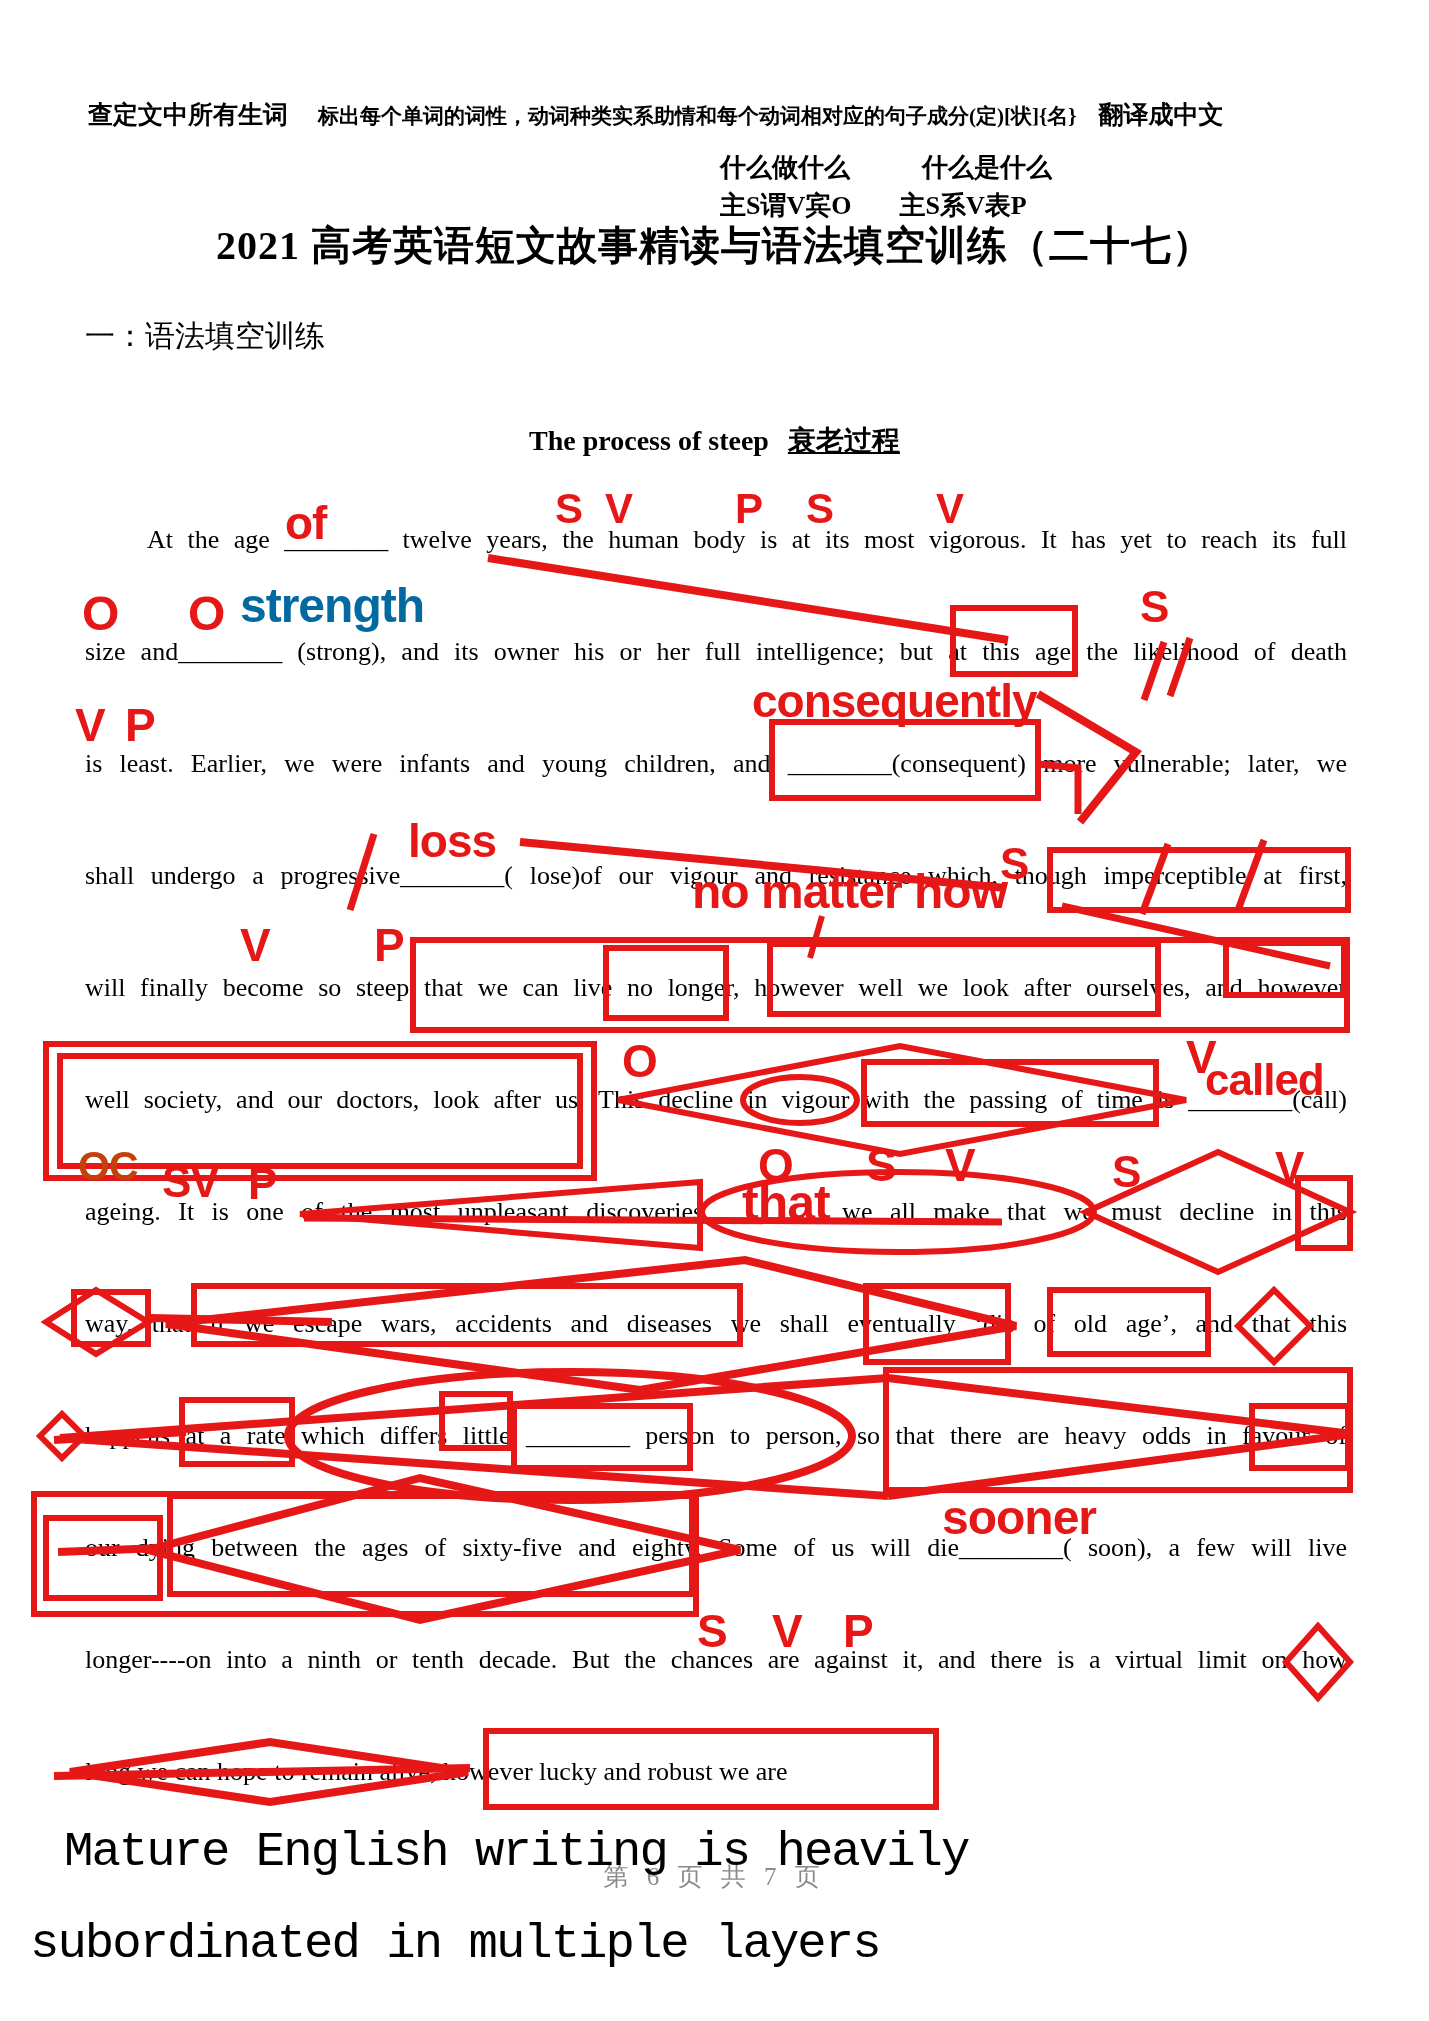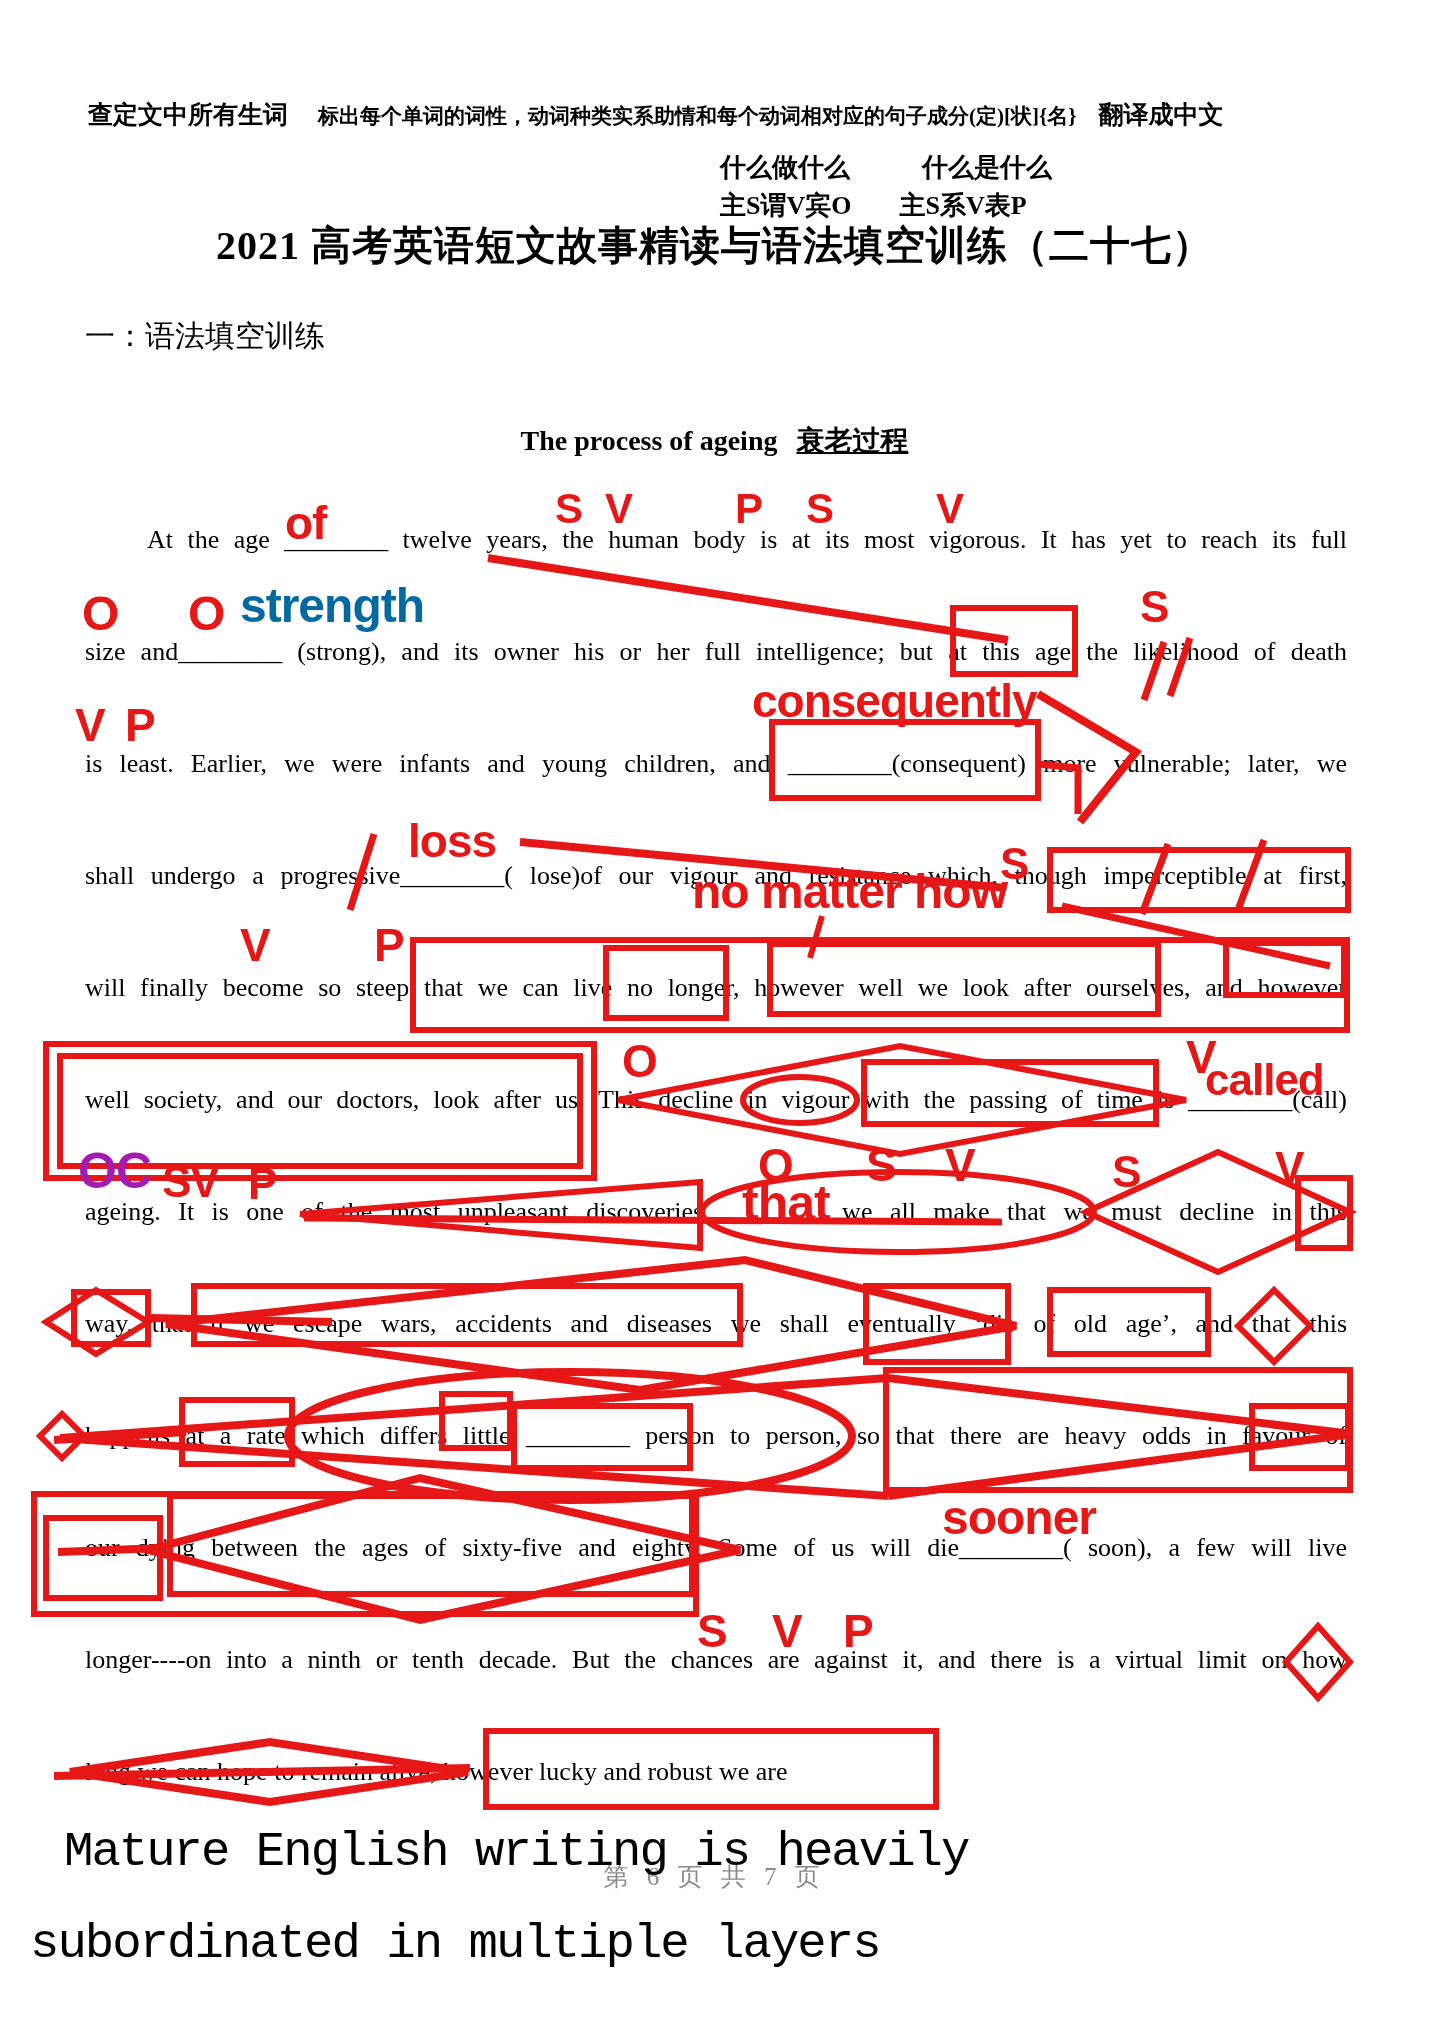--- a/index.html
+++ b/index.html
@@ -45,21 +45,21 @@
   <div class="abs hdr2">
     <span>什么做什么</span><span class="gap"></span><span>什么是什么</span>
   </div>
   <div class="abs hdr3">
     <span>主S谓V宾O</span><span class="gap"></span><span>主S系V表P</span>
   </div>
 
   <div class="abs title">2021 高考英语短文故事精读与语法填空训练（二十七）</div>
   <div class="abs section">一：语法填空训练</div>
   <div class="abs subtitle">
-    <span>The process of ageing</span>
+    <span>The process of steep</span>
     <span style="margin-left:12px;text-decoration:underline;">衰老过程</span>
   </div>
 
   <div class="abs bline first" style="top:523px;">At the age ________ twelve years, the human body is at its most vigorous. It has yet to reach its full</div>
   <div class="abs bline" style="top:635px;">size and________ (strong), and its owner his or her full intelligence; but at this age the likelihood of death</div>
   <div class="abs bline" style="top:747px;">is least. Earlier, we were infants and young children, and ________(consequent) more vulnerable; later, we</div>
   <div class="abs bline" style="top:859px;">shall undergo a progressive________( lose)of our vigour and resistance which, though imperceptible at first,</div>
   <div class="abs bline" style="top:971px;">will finally become so steep that we can live no longer, however well we look after ourselves, and however</div>
   <div class="abs bline" style="top:1083px;">well society, and our doctors, look after us. This decline in vigour with the passing of time is ________(call)</div>
   <div class="abs bline" style="top:1195px;">ageing. It is one of the most unpleasant discoveries ________ we all make that we must decline in this</div>
@@ -173,21 +173,21 @@
       <span class="hand" style="left: 125px; top: 702px; font-size: 46px; color: rgb(230, 23, 23);">P</span>
       <span class="hand" style="left: 752px; top: 678px; font-size: 46px; color: rgb(230, 23, 23);">consequently</span>
       <span class="hand" style="left: 408px; top: 818px; font-size: 46px; color: rgb(230, 23, 23);">loss</span>
       <span class="hand" style="left: 1000px; top: 842px; font-size: 44px; color: rgb(230, 23, 23);">S</span>
       <span class="hand" style="left: 240px; top: 922px; font-size: 46px; color: rgb(230, 23, 23);">V</span>
       <span class="hand" style="left: 374px; top: 922px; font-size: 46px; color: rgb(230, 23, 23);">P</span>
       <span class="hand" style="left: 692px; top: 868px; font-size: 48px; color: rgb(230, 23, 23);">no matter how</span>
       <span class="hand" style="left: 622px; top: 1038px; font-size: 46px; color: rgb(230, 23, 23);">O</span>
       <span class="hand" style="left: 1186px; top: 1034px; font-size: 46px; color: rgb(230, 23, 23);">V</span>
       <span class="hand" style="left: 1205px; top: 1058px; font-size: 44px; color: rgb(230, 23, 23);">called</span>
-      <span class="hand" style="left: 78px; top: 1146px; font-size: 50px; color: #a21caf;">OC</span>
+      <span class="hand" style="left: 78px; top: 1146px; font-size: 41px; color: #c2410c;">OC</span>
       <span class="hand" style="left: 162px; top: 1160px; font-size: 44px; color: rgb(230, 23, 23);">SV</span>
       <span class="hand" style="left: 248px; top: 1162px; font-size: 44px; color: rgb(230, 23, 23);">P</span>
       <span class="hand" style="left: 758px; top: 1142px; font-size: 46px; color: rgb(230, 23, 23);">O</span>
       <span class="hand" style="left: 742px; top: 1178px; font-size: 50px; color: rgb(230, 23, 23);">that</span>
       <span class="hand" style="left: 866px; top: 1142px; font-size: 46px; color: rgb(230, 23, 23);">S</span>
       <span class="hand" style="left: 945px; top: 1142px; font-size: 46px; color: rgb(230, 23, 23);">V</span>
       <span class="hand" style="left: 1112px; top: 1150px; font-size: 44px; color: rgb(230, 23, 23);">S</span>
       <span class="hand" style="left: 1275px; top: 1146px; font-size: 44px; color: rgb(230, 23, 23);">V</span>
       <span class="hand" style="left: 942px; top: 1494px; font-size: 48px; color: rgb(230, 23, 23);">sooner</span>
       <span class="hand" style="left: 697px; top: 1608px; font-size: 46px; color: rgb(230, 23, 23);">S</span>

